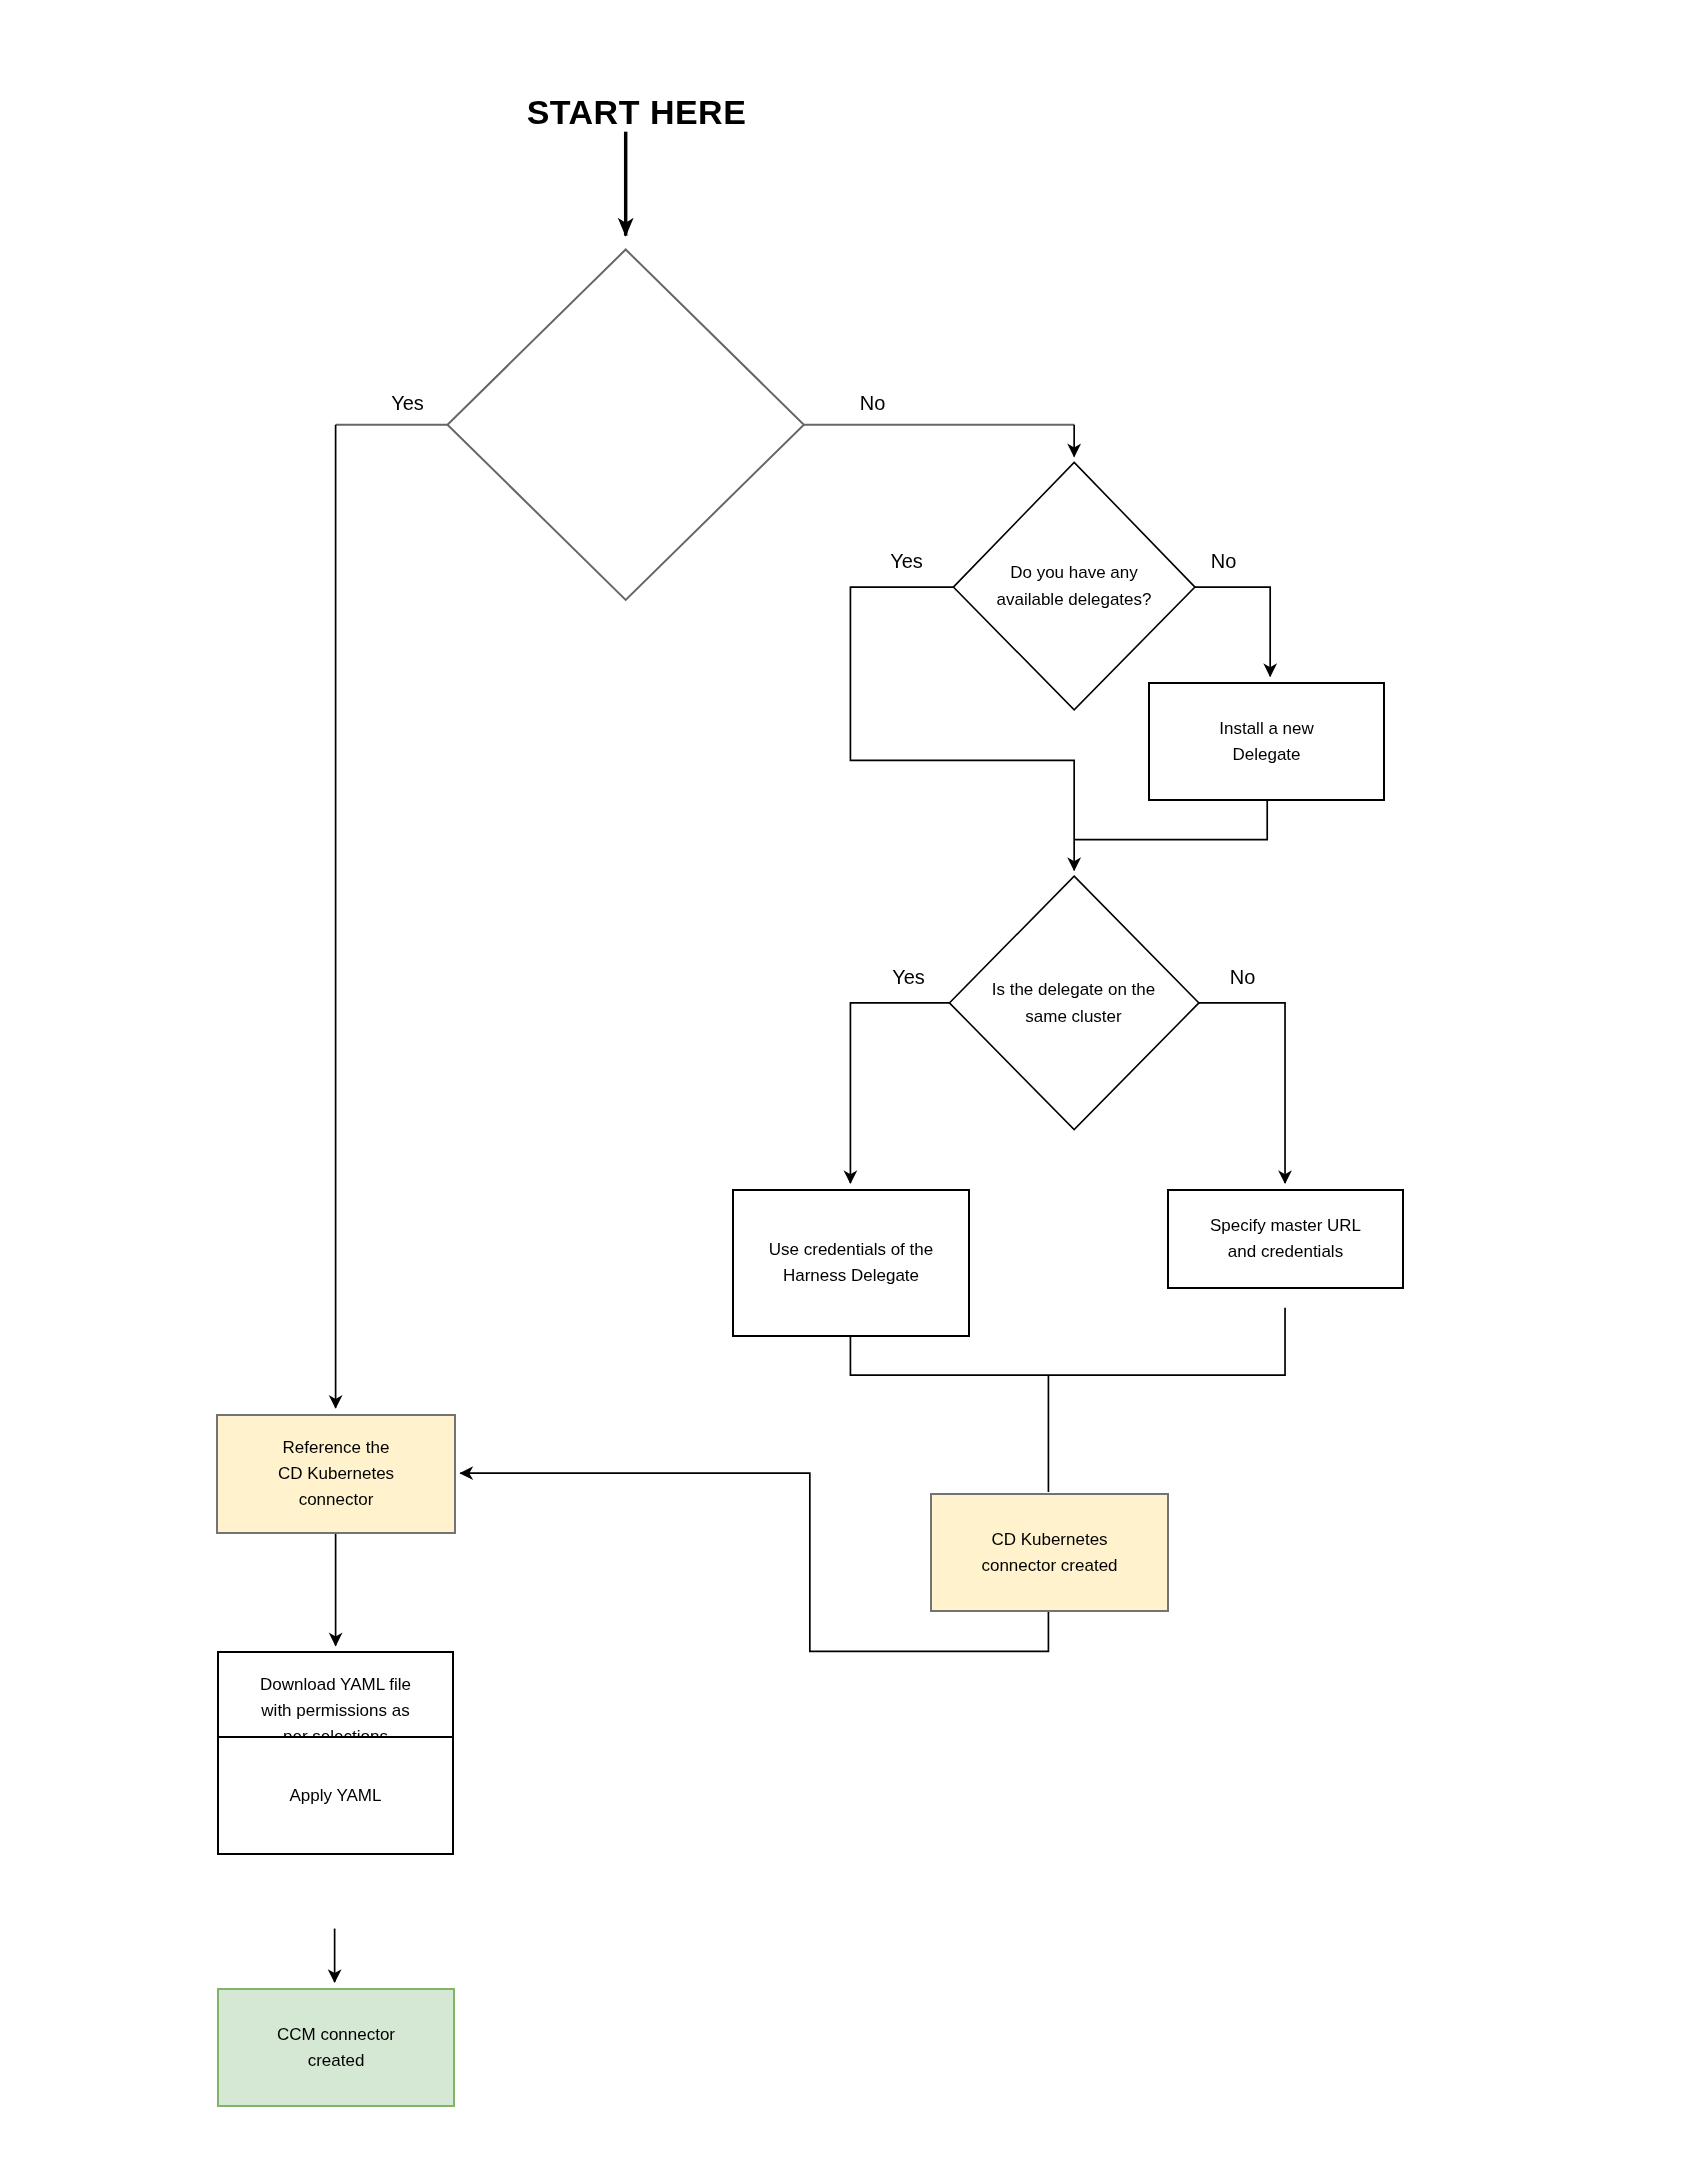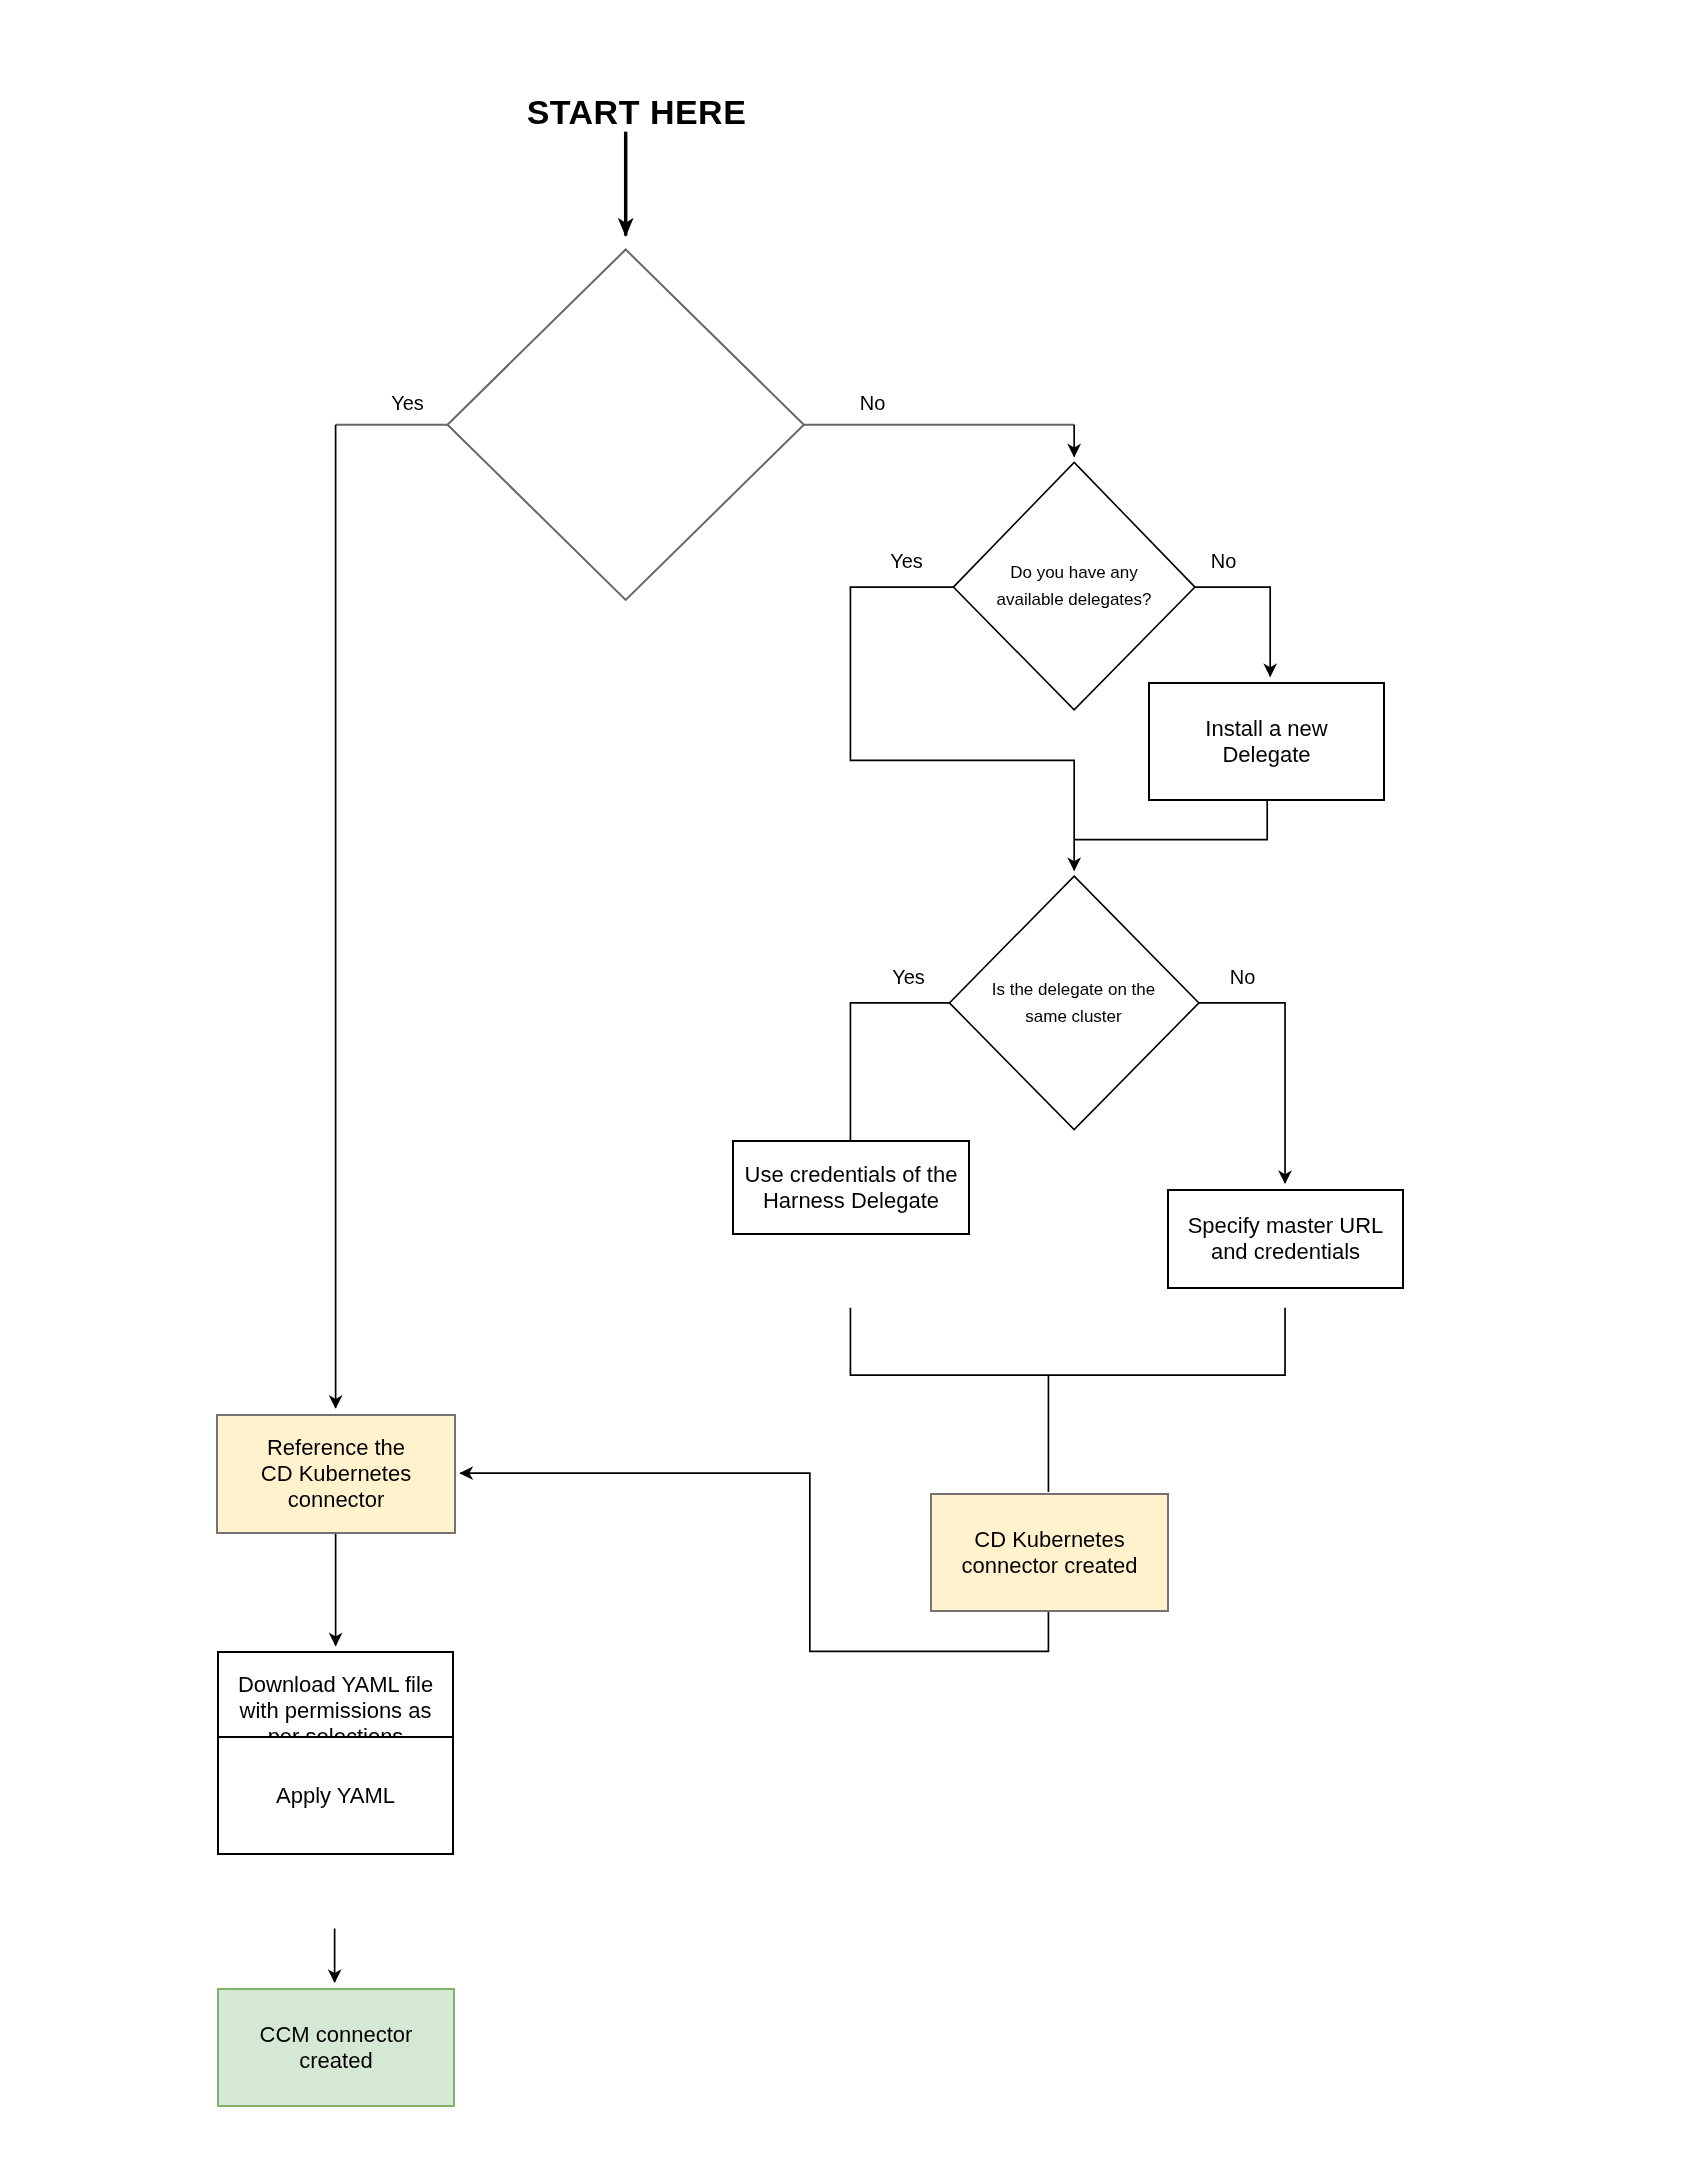--- a/index.html
+++ b/index.html
@@ -21,21 +21,21 @@
     left: 0; top: 0;
     width: 1685px;
     height: 2184px;
   }
   .node {
     position: absolute;
     display: flex;
     align-items: center;
     justify-content: center;
     text-align: center;
-    font-size: 22px;
+    font-size: 17px;
     line-height: 26px;
     white-space: pre-line;
     box-sizing: border-box;
   }
   .proc {
     background: #ffffff;
     border: 2px solid #000000;
   }
   .proc-yellow {
     background: #FFF2CC;
@@ -136,21 +136,21 @@
   <div class="branch-label" style="left:378px; top:391px;">Yes</div>
   <div class="branch-label" style="left:843px; top:391px;">No</div>
   <div class="branch-label" style="left:877px; top:549px;">Yes</div>
   <div class="branch-label" style="left:1194px; top:549px;">No</div>
   <div class="branch-label" style="left:879px; top:965px;">Yes</div>
   <div class="branch-label" style="left:1213px; top:965px;">No</div>
 
   <div class="node proc" style="left:1148px; top:682px; width:237px; height:119px;">Install a new
 Delegate</div>
 
-  <div class="node proc" style="left:732px; top:1140px; width:238px; height:95px;">Use credentials of the
+  <div class="node proc" style="left:732px; top:1189px; width:238px; height:148px;">Use credentials of the
 Harness Delegate</div>
 
   <div class="node proc" style="left:1167px; top:1189px; width:237px; height:100px;">Specify master URL
 and credentials</div>
 
   <div class="node proc-yellow" style="left:930px; top:1493px; width:239px; height:119px;">CD Kubernetes
 connector created</div>
 
   <div class="node proc-yellow" style="left:216px; top:1414px; width:240px; height:120px;">Reference the
 CD Kubernetes

